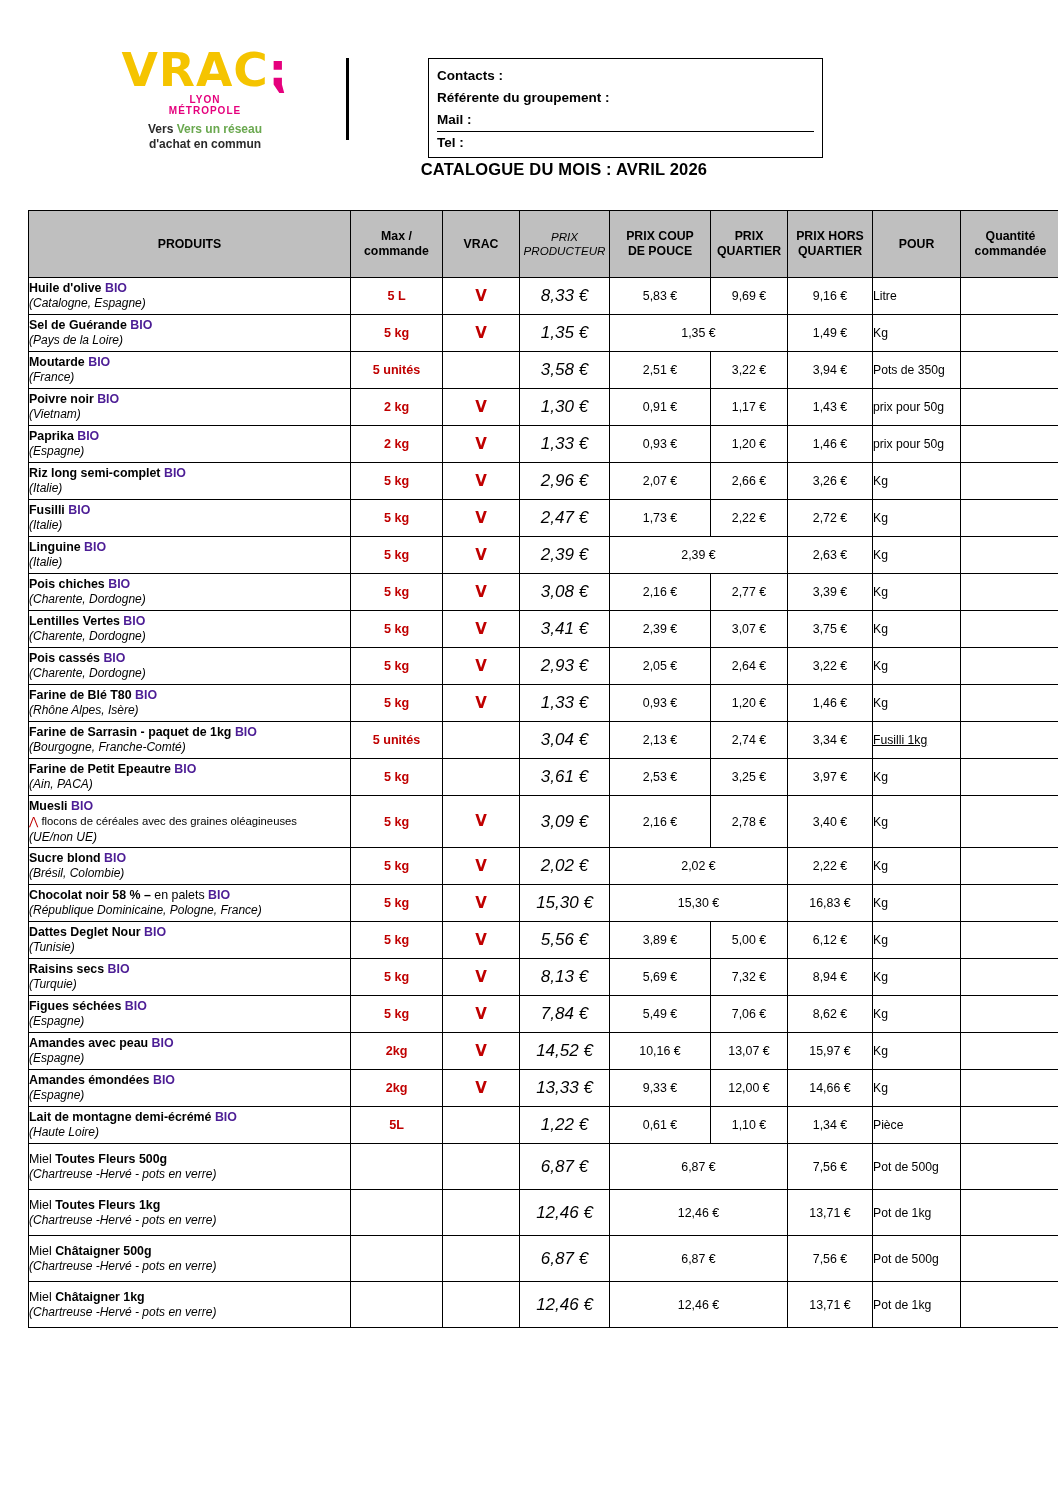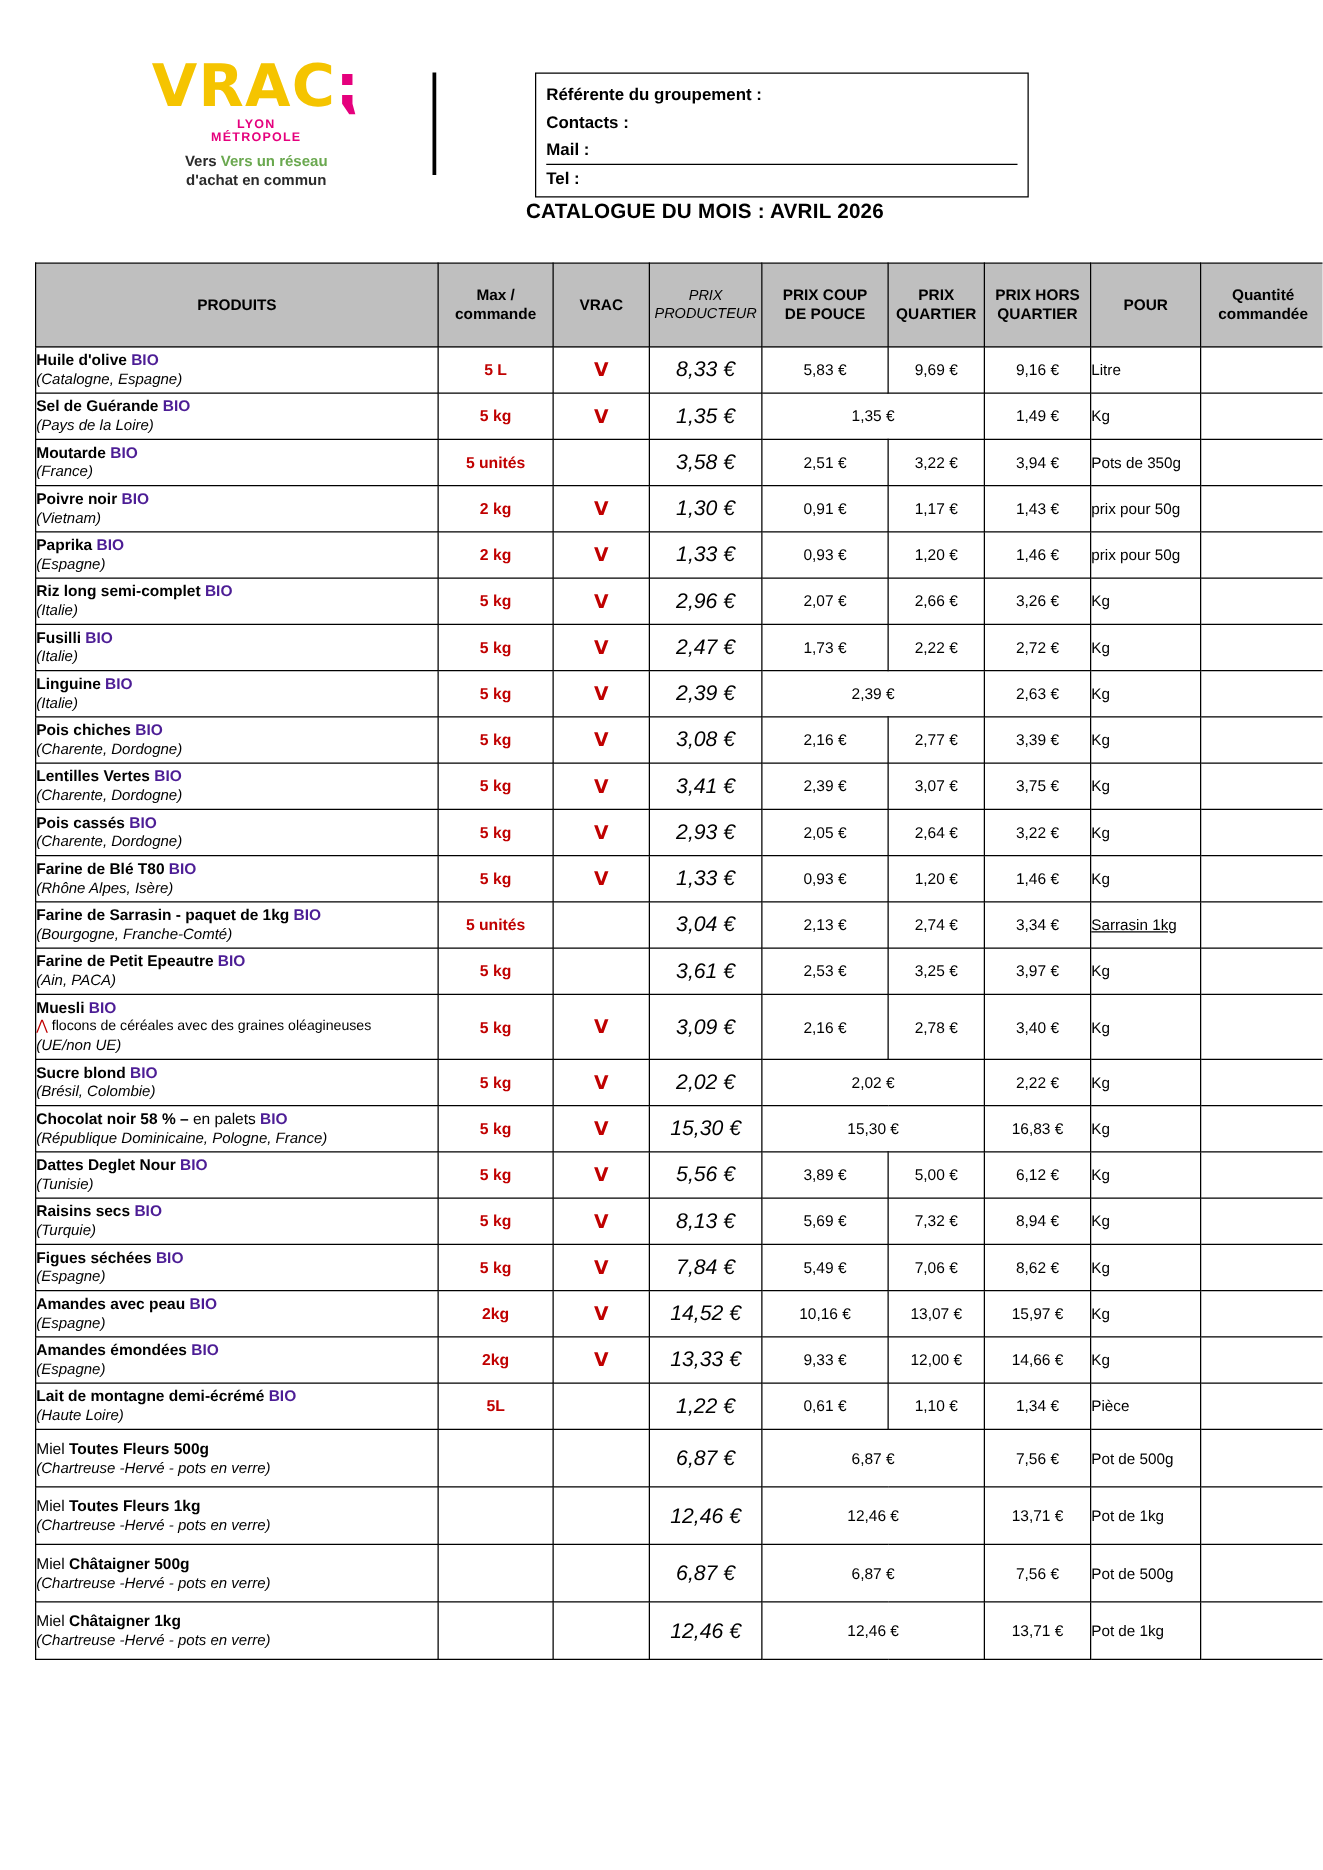--- a/index.html
+++ b/index.html
@@ -225,22 +225,22 @@
       <div class="logo-sub2">MÉTROPOLE</div>
       <div class="logo-tag">
         <span><span style="color:#2b2b2b">Vers </span><span class="hl">Vers un réseau</span></span><br>
         <span>d'achat en commun</span>
       </div>
     </div>
 
     <div class="header-divider"></div>
 
     <div class="contact-box">
+      <div class="line-b">Contacts :</div>
       <div class="line-b">Référente du groupement :</div>
-      <div class="line-b">Contacts :</div>
       <div class="line-b line-u">Mail :</div>
       <div class="line-b">Tel :</div>
     </div>
 
     <div class="catalog-title">CATALOGUE DU MOIS : AVRIL 2026</div>
   </div>
 
   <table class="catalog">
     <colgroup>
       <col class="c-prod">
@@ -437,21 +437,21 @@
           <td class="prod">
             <div><span class="name">Farine de Sarrasin - paquet de 1kg </span><span class="bio">BIO</span></div>
             <div class="origin">(Bourgogne, Franche-Comté)</div>
           </td>
           <td class="max">5 unités</td>
           <td class="vrac"></td>
           <td class="price">3,04 €</td>
           <td class="num">2,13 €</td>
           <td class="num">2,74 €</td>
           <td class="num">3,34 €</td>
-          <td class="pour"><span class="ul">Sarrasin 1kg</span></td>
+          <td class="pour"><span class="ul">Fusilli 1kg</span></td>
           <td class="qty"></td>
         </tr>
         <tr>
           <td class="prod">
             <div><span class="name">Farine de Petit Epeautre </span><span class="bio">BIO</span></div>
             <div class="origin">(Ain, PACA)</div>
           </td>
           <td class="max">5 kg</td>
           <td class="vrac"></td>
           <td class="price">3,61 €</td>

